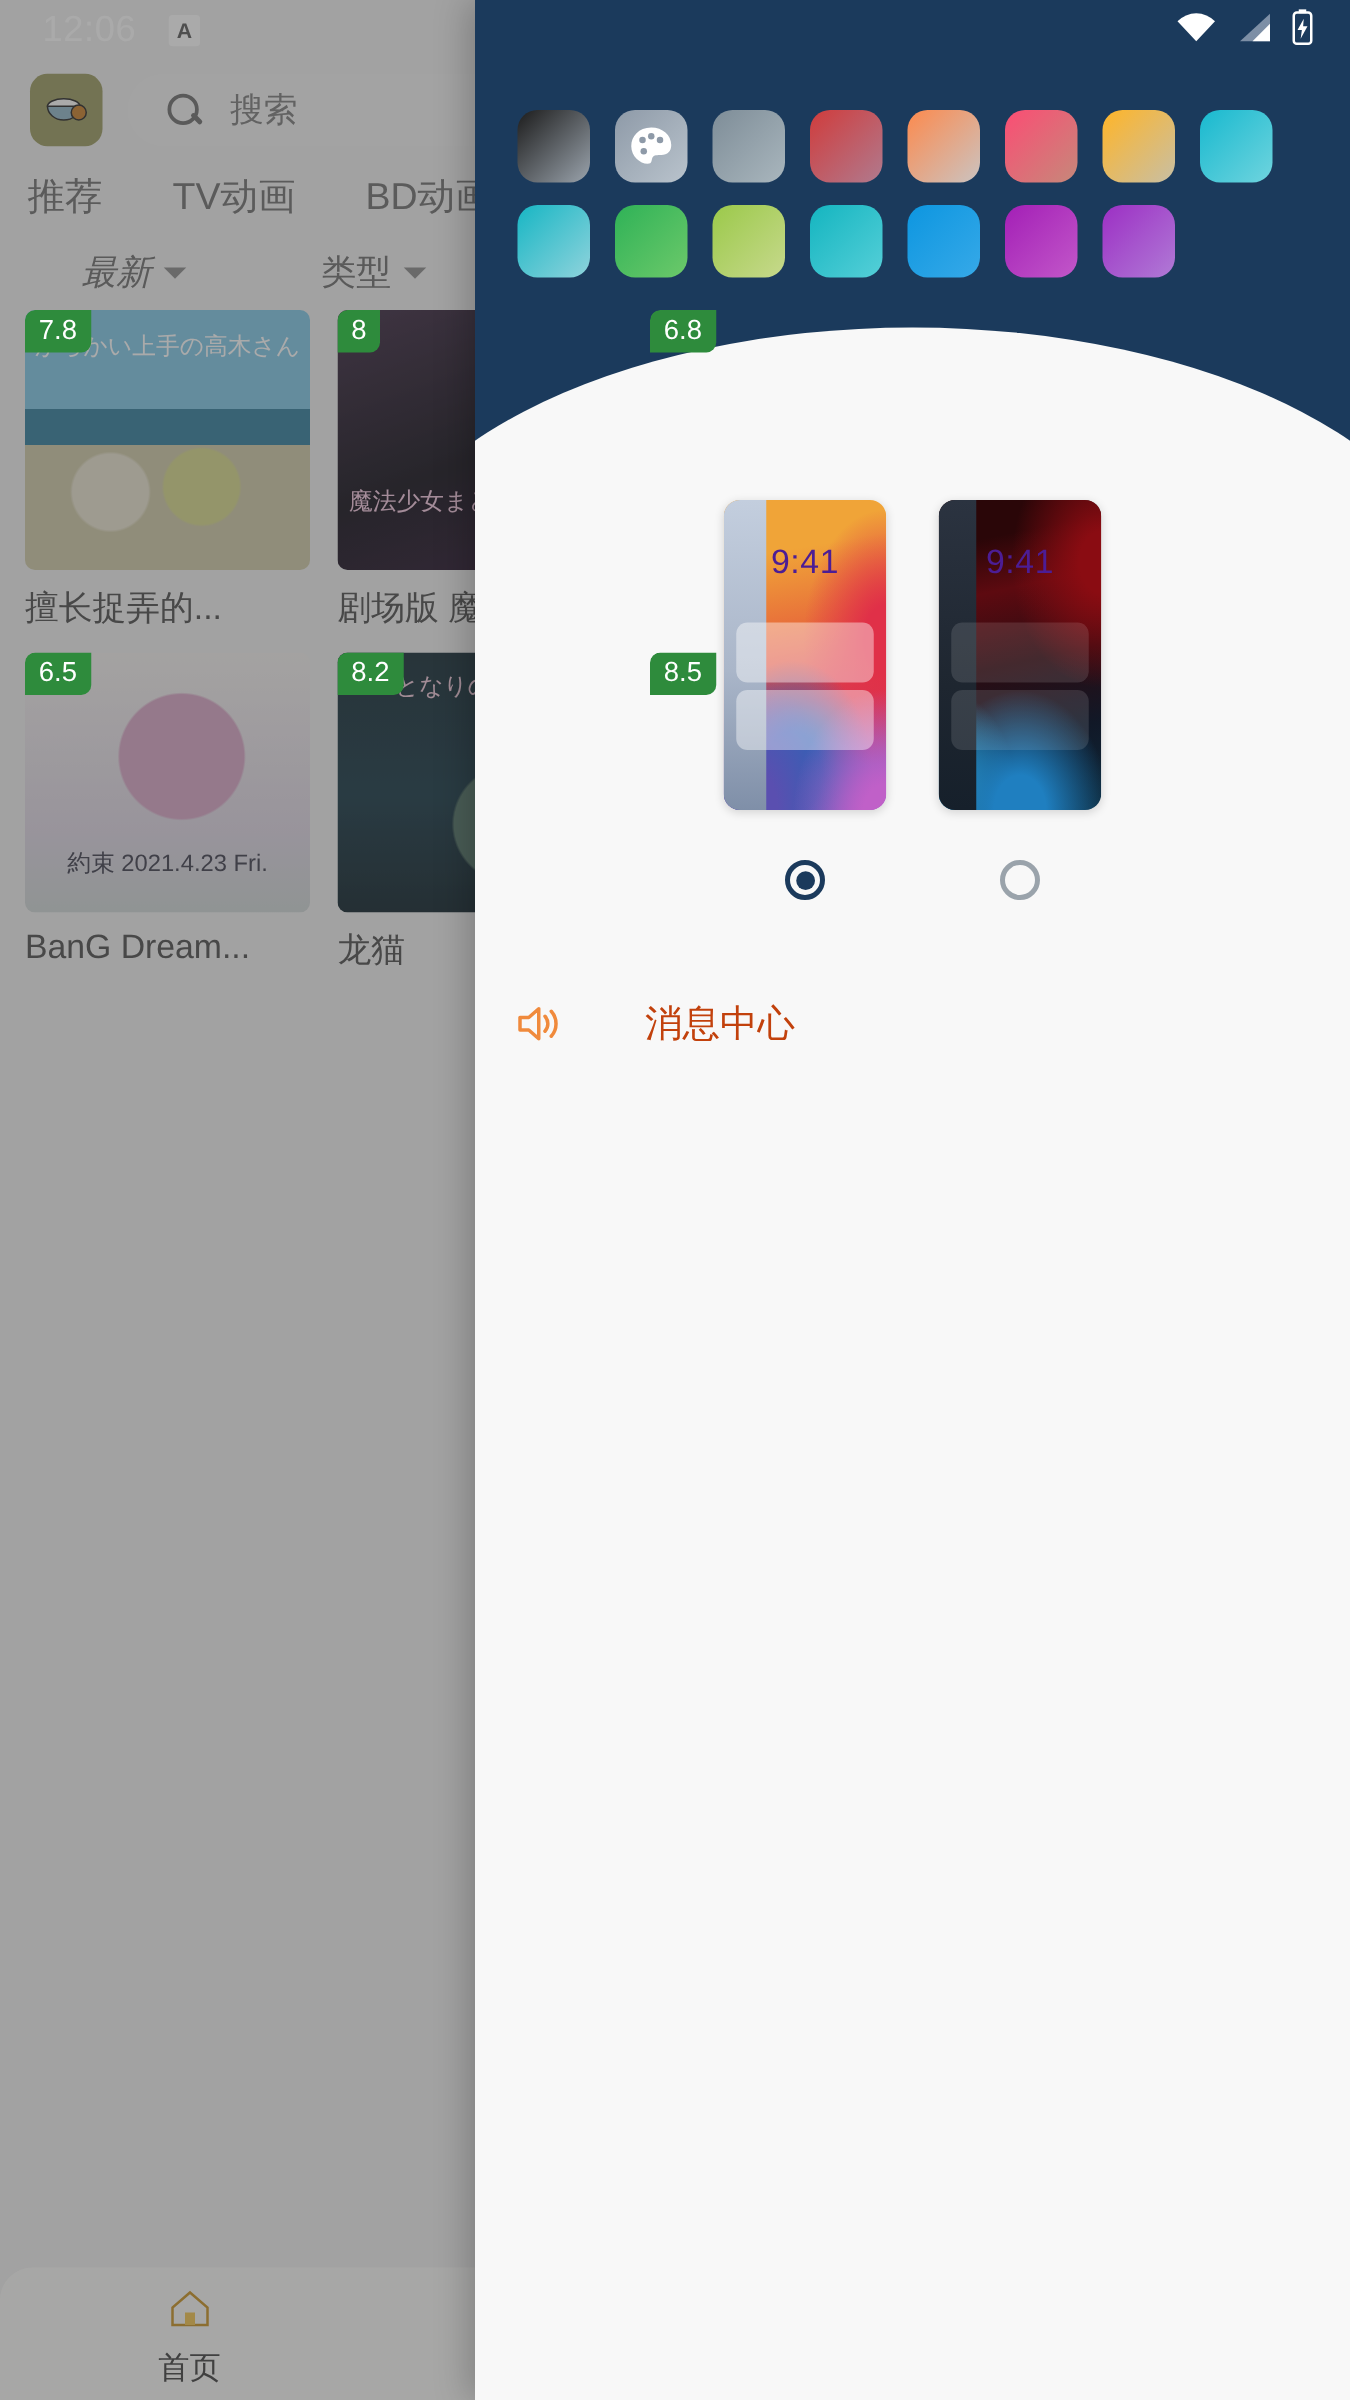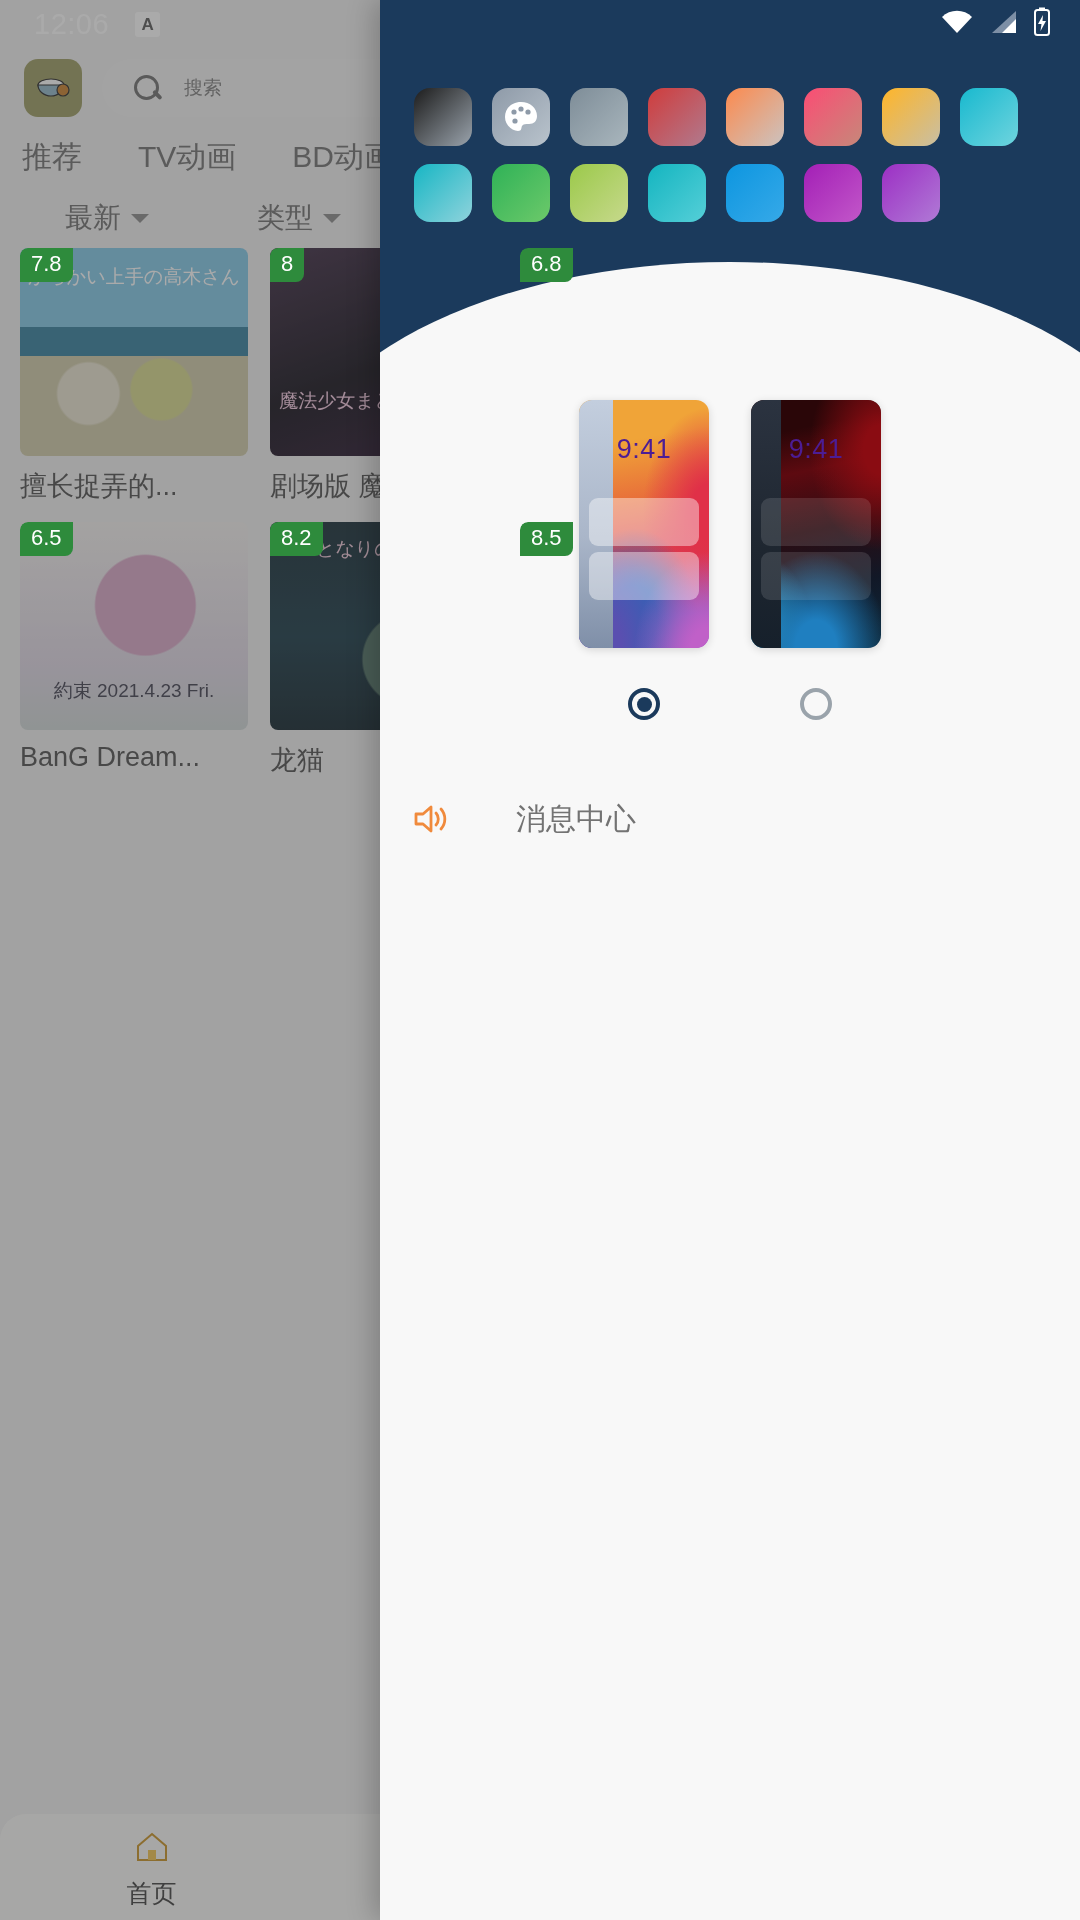--- a/index.html
+++ b/index.html
@@ -41,33 +41,33 @@
   }
   .search-glyph { width: 30px; height: 30px; position: relative; flex: 0 0 auto; }
   .search-glyph::before {
     content:''; position:absolute; left:2px; top:2px; width:19px; height:19px;
     border: 3.5px solid #6b6b6b; border-radius: 50%;
   }
   .search-glyph::after {
     content:''; position:absolute; left:20px; top:20px; width:11px; height:3.5px;
     background:#6b6b6b; transform: rotate(45deg); border-radius:2px;
   }
-  .bg-searchph { color: #7b7b7b; font-size: 19px; }
+  .bg-searchph { color: #7b7b7b; font-size: 27px; }
 
   .bg-tabs {
     position: absolute; top: 128px; left: 0; width: 1080px; height: 58px;
     display: flex; align-items: center; padding-left: 22px; gap: 56px;
     font-size: 30px; color: #6e6e6e;
   }
   .bg-filters {
     position: absolute; top: 190px; left: 0; width: 660px; height: 56px;
     display:flex; align-items:center; font-size: 28px; color: #6b6b6b;
   }
   .bg-filter { display:flex; align-items:center; gap:10px; }
-  .fil-a { margin-left: 65px; }
+  .fil-a { margin-left: 65px; font-style: italic; }
   .fil-b { margin-left: 108px; }
   .caret { width:0;height:0;border-left:9px solid transparent;border-right:9px solid transparent;border-top:9px solid #8a8a8a; }
 
   .bg-grid {
     position: absolute; top: 248px; left: 20px; width: 740px;
     display: flex; flex-wrap: wrap; gap: 18px 22px;
   }
   .bg-card { width: 228px; }
   .bg-poster {
     width: 228px; height: 208px; border-radius: 8px; position: relative;
@@ -206,21 +206,21 @@
   .radio .dot { width: 15px; height: 15px; border-radius:50%; background:#1b3a5c; }
 
   .menu {
     position: absolute; top: 770px; left: 0; width: 700px;
   }
   .menu-item {
     display: flex; align-items: center; height: 98px; padding-left: 30px; gap: 62px;
     cursor: pointer;
   }
   .menu-icon { width: 44px; height: 44px; display:flex; align-items:center; justify-content:center; }
-  .menu-label { font-size: 30px; color: #737373; }
+  .menu-label { font-size: 30px; color: #c2410c; }
 </style>
 </head>
 <body>
 
 <div id="root">
 
   <div class="bg-app">
 
     <div class="bg-statusbar">
       <span class="bg-clock">12:06</span>

